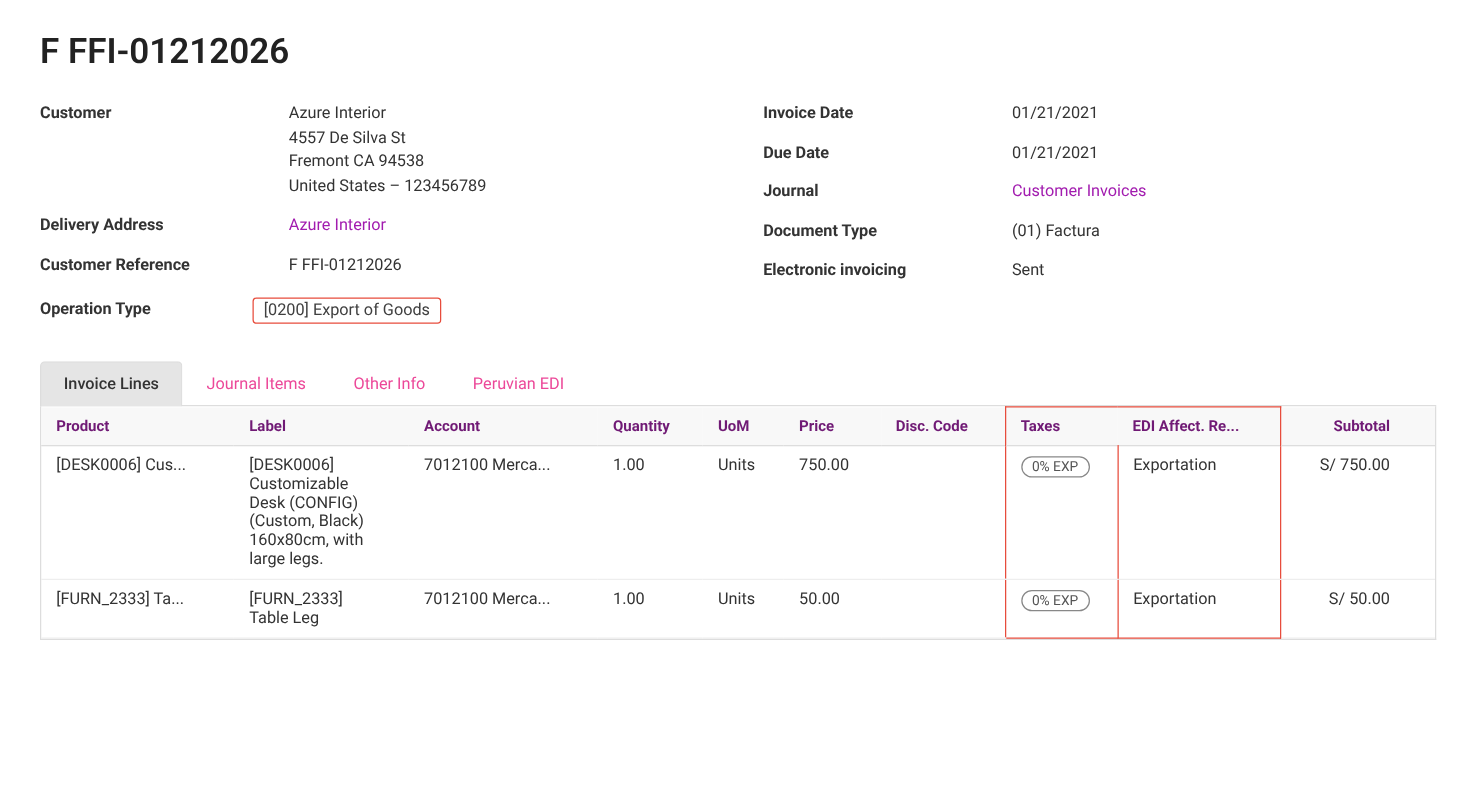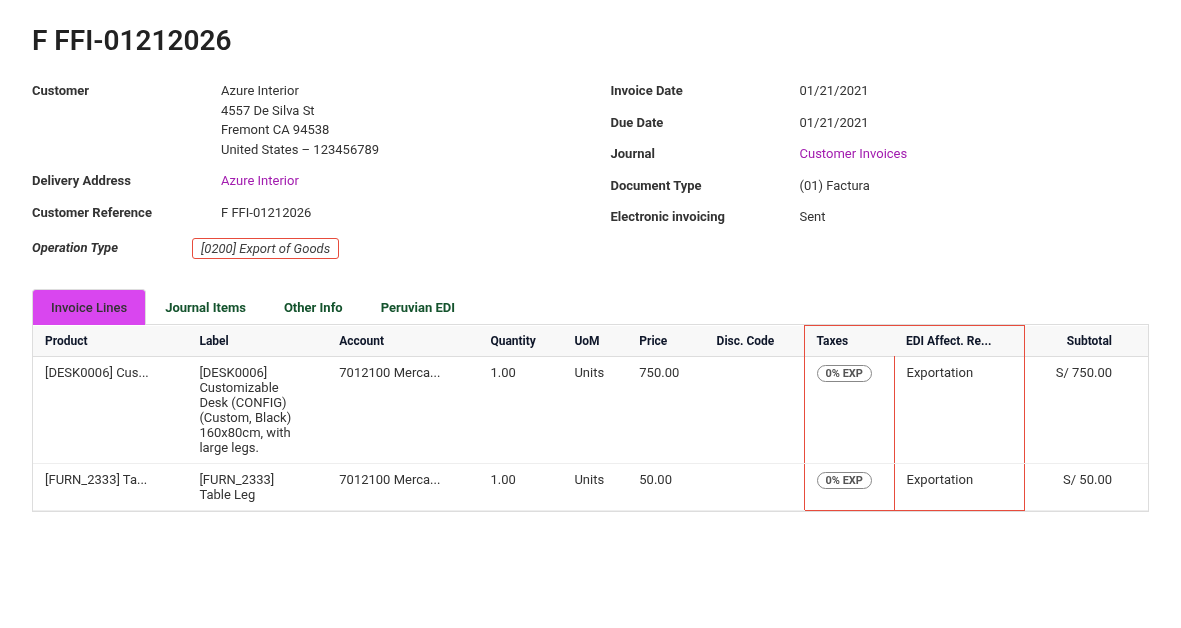--- a/index.html
+++ b/index.html
@@ -4,30 +4,30 @@
   <style>
     * { box-sizing: border-box; margin: 0; padding: 0; }
     body { font-family: -apple-system, BlinkMacSystemFont, 'Segoe UI', Roboto, sans-serif; font-size: 13px; color: #333; background: #fff; padding: 24px 32px; }
 
     .page-title { font-size: 28px; font-weight: 600; color: #222; margin-bottom: 24px; }
 
     .info-grid { display: grid; grid-template-columns: 1fr 1fr; gap: 0 40px; margin-bottom: 24px; }
     .info-left, .info-right { display: flex; flex-direction: column; gap: 6px; }
 
     .tabs { display: flex; border-bottom: 1px solid #ddd; margin-bottom: 0; gap: 0; }
-    .tab { padding: 10px 18px; cursor: pointer; color: #14532d; font-size: 13px; border: 1px solid transparent; border-bottom: none; margin-bottom: -1px; border-radius: 4px 4px 0 0; background: transparent; font-weight: bold; }
-    .tab.active { color: #333; font-weight: 500; border-color: #ddd; background: #d946ef; }
+    .tab { padding: 10px 18px; cursor: pointer; color: #ec4899; font-size: 13px; border: 1px solid transparent; border-bottom: none; margin-bottom: -1px; border-radius: 4px 4px 0 0; background: transparent; }
+    .tab.active { color: #333; font-weight: 500; border-color: #ddd; background: #e5e5e5; }
 
     .table-section { margin-top: 0; border: 1px solid #ddd; border-top: none; }
     table { width: 100%; border-collapse: collapse; }
     thead tr { background: #f8f8f8; border-bottom: 1px solid #ddd; }
-    th { padding: 8px 12px; text-align: left; font-weight: 700; font-size: 12px; color: #0f172a; white-space: nowrap; }
+    th { padding: 8px 12px; text-align: left; font-weight: 700; font-size: 12px; color: #701a75; white-space: nowrap; }
     td { padding: 8px 12px; vertical-align: top; font-size: 13px; color: #333; border-bottom: 1px solid #eee; }
 
-    .tax-badge { display: inline-flex; align-items: center; border: 1.5px solid #888; border-radius: 20px; padding: 1px 8px; font-size: 11px; color: #555; font-weight: 700; white-space: nowrap; }
+    .tax-badge { display: inline-flex; align-items: center; border: 1.5px solid #888; border-radius: 20px; padding: 1px 8px; font-size: 11px; color: #555; font-weight: 400; white-space: nowrap; }
 
     .col-taxes { width: 90px; }
     .col-edi { width: 130px; margin-top: 12px; }
     .col-subtotal { width: 100px; text-align: right; }
     th.col-subtotal { text-align: right; }
     td.col-subtotal { text-align: right; }
 
     .more-col { width: 24px; }
 
     
@@ -48,35 +48,34 @@
     .last-row td.col-edi {
       border-bottom: 1.5px solid #e74c3c;
     }
 
     
     .op-type-wrapper {
       display: flex;
       align-items: flex-start;
       gap: 0;
       margin-top: 4px;
-      font-style: italic;
     }
     .op-type-label {
       font-weight: 700;
       min-width: 160px;
       flex-shrink: 0;
       color: #333;
     }
     .op-type-value-box {
       border: 1.5px solid #e74c3c;
       border-radius: 3px;
       padding: 2px 8px;
       color: #404040;
     }
-    .field-row { display: flex; gap: 0; align-items: flex-start; margin-bottom: 6px; }
+    .field-row { display: flex; gap: 10px; align-items: flex-start; margin-bottom: 6px; }
     .field-label { font-weight: 700; min-width: 160px; flex-shrink: 0; color: #333; font-size: 13px; line-height: 1.5; }
     .field-value { color: #333; font-size: 13px; line-height: 1.5; margin-left: 29px; }
     .field-value.teal { color: #a21caf; cursor: pointer; }
   </style>
 </head>
 <body>
 
 <h1 class="page-title">F FFI-01212026</h1>
 
 <div class="info-grid">

